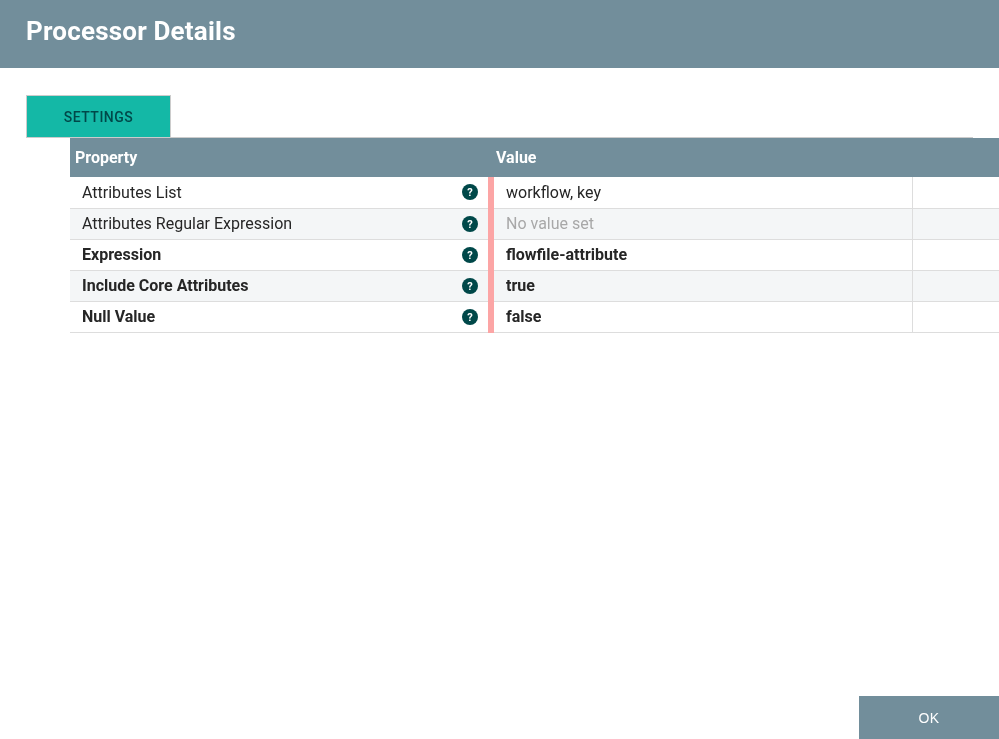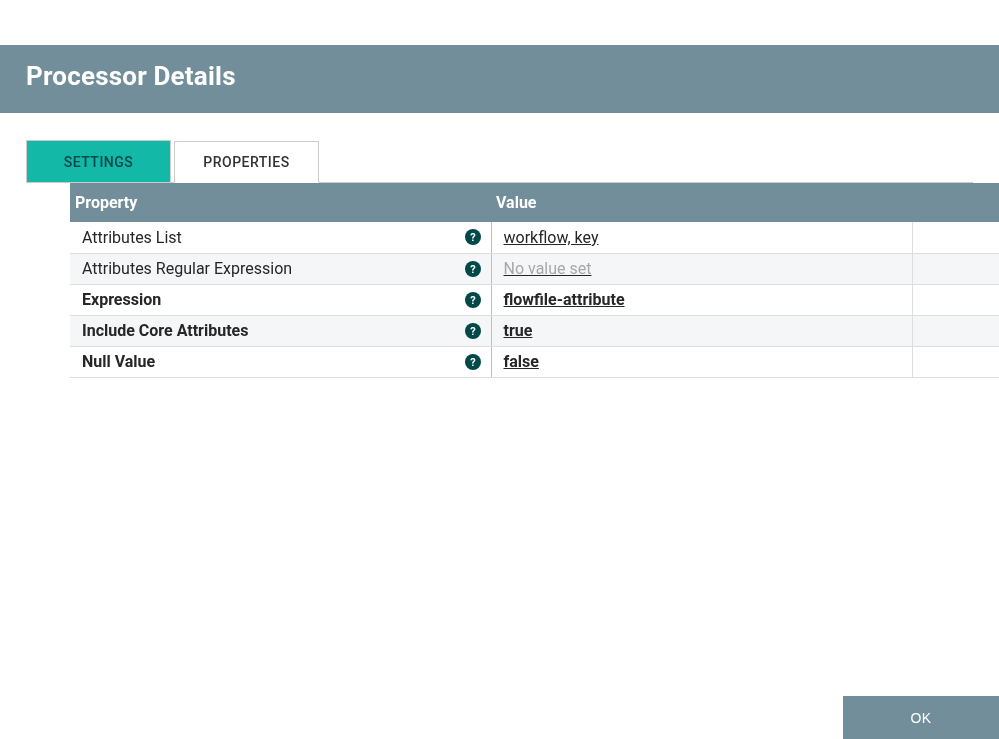--- a/index.html
+++ b/index.html
@@ -8,21 +8,20 @@
       background: #fff;
       width: 999px;
       height: 739px;
       position: relative;
       overflow: hidden;
     }
     .header-bar {
       background: #728e9b;
       color: #fff;
       padding: 16px 26px 22px;
-      margin-top: 45px;
     }
     .header-title {
       font-size: 26px;
       font-weight: 700;
       letter-spacing: 0.2px;
     }
     .content {
       padding: 0 26px;
     }
     .tab-row {
@@ -98,27 +97,27 @@
     .help-icon {
       position: absolute;
       right: 10px;
       top: 50%;
       transform: translateY(-50%);
       width: 16px;
       height: 16px;
       color: #004849;
     }
     .help-icon svg { width: 16px; height: 16px; display:block; }
-    .col-val-cell { border-left: 1px solid #fca5a5; text-decoration: underline; }
+    .col-val-cell { border-left: 6px solid #fca5a5; }
     .col-extra-cell { border-left: 1px solid #ddd; }
     .ok-button {
       position: absolute;
       right: 0;
       bottom: 0;
-      width: 156px;
+      width: 140px;
       height: 43px;
       background: #728e9b;
       color: #fff;
       display: flex;
       align-items: center;
       justify-content: center;
       font-size: 14px;
       font-weight: 500;
       letter-spacing: 0.5px;
       cursor: pointer;
@@ -129,21 +128,20 @@
 <body>
 
 <div class="header-bar">
   <div class="header-title">Processor Details</div>
 </div>
 
 <div class="content">
 
   <div class="tab-row">
     <div class="tab">SETTINGS</div>
-    <div class="tab active">PROPERTIES</div>
   </div>
 
 
   <table class="prop-table">
     <thead>
       <tr>
         <th class="col-prop">Property</th>
         <th class="col-val">Value</th>
         <th class="col-extra"></th>
       </tr>

